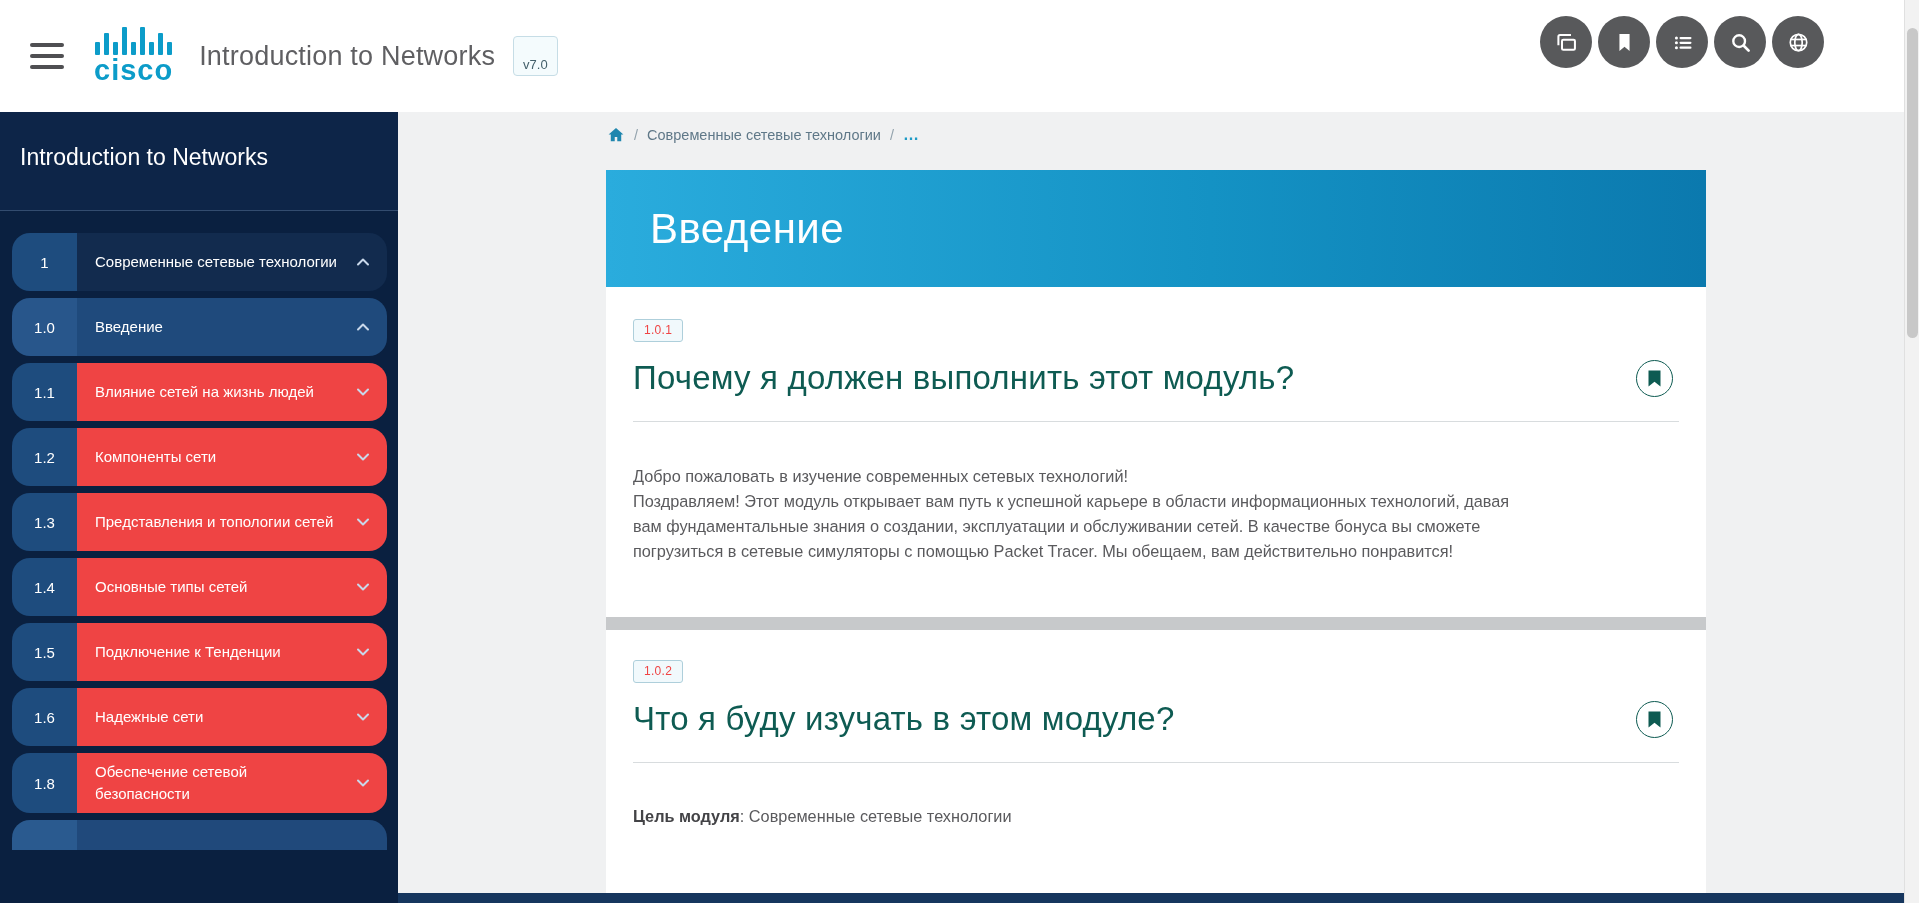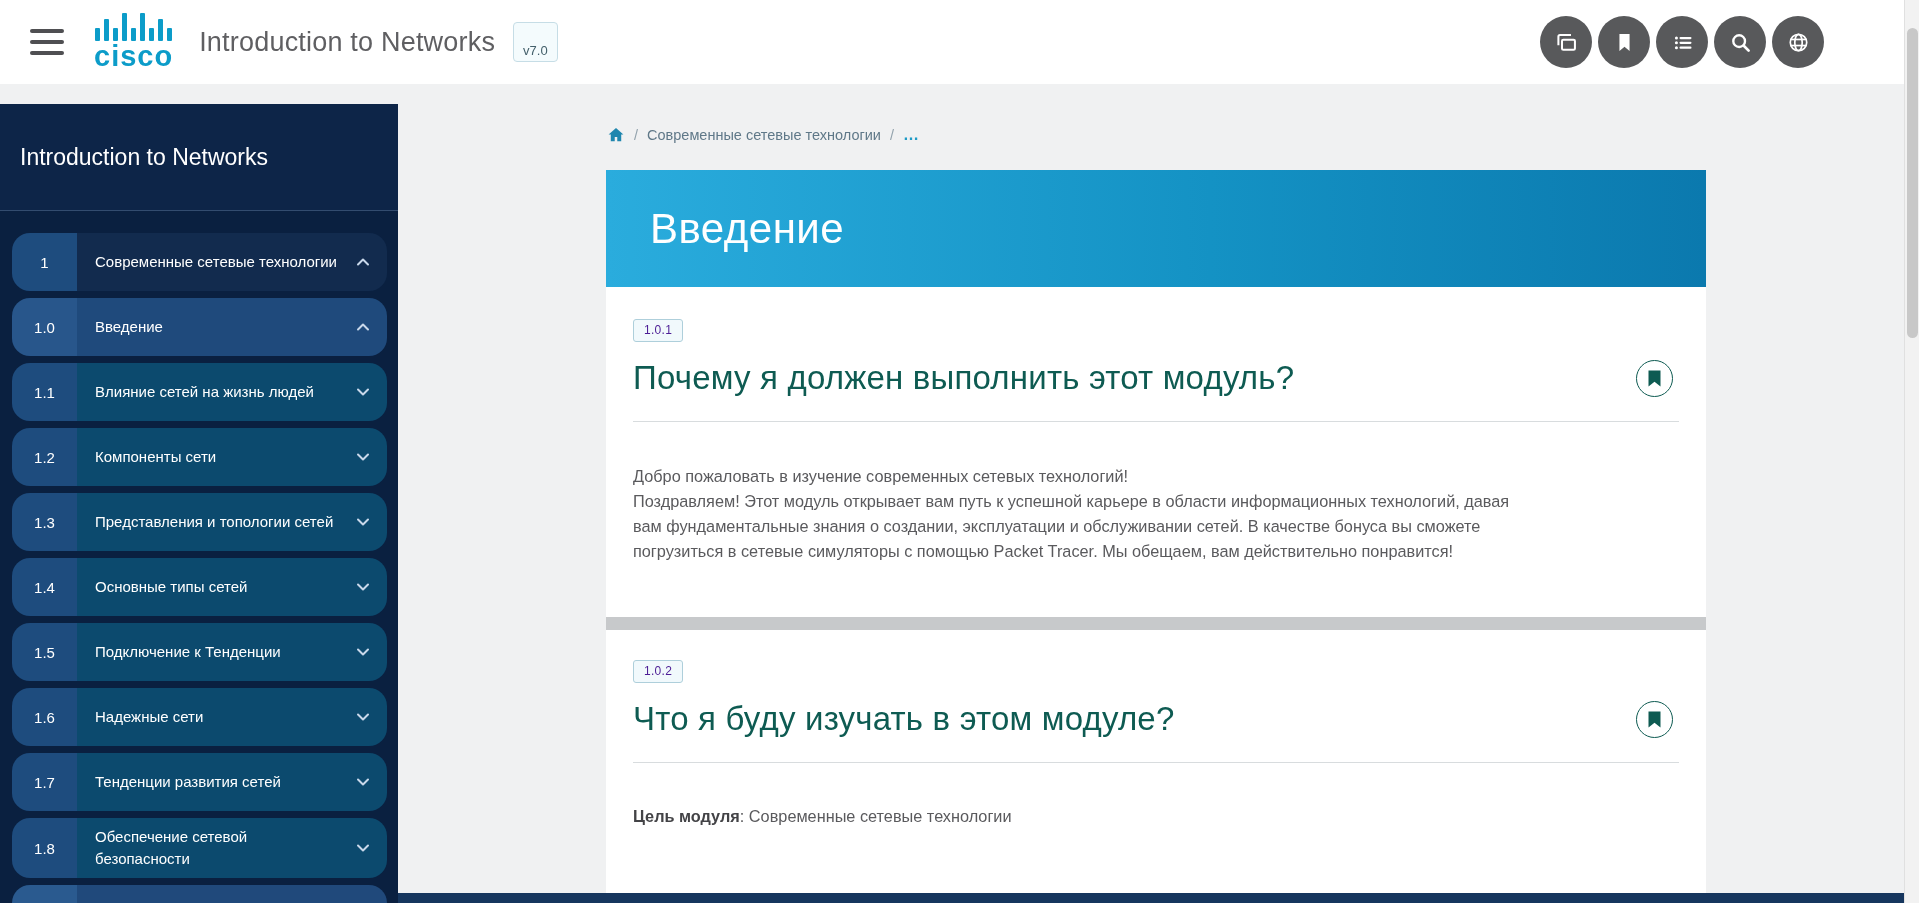--- a/index.html
+++ b/index.html
@@ -7,21 +7,21 @@
   body {
     font-family:"Liberation Sans", sans-serif;
     background:#f0f1f2;
     position:relative;
     overflow:hidden;
     color:#5a5a5d;
   }
 
   
   .app-header {
-    position:absolute; top:0; left:0; width:1904px; height:84px;
+    position:absolute; top:0; left:0; width:1904px; height:112px;
     background:#ffffff; display:flex; align-items:center; z-index:3;
   }
   .hamburger { margin-left:30px; width:34px; display:flex; flex-direction:column; gap:7px; cursor:pointer; }
   .hamburger span { display:block; height:4px; border-radius:2px; background:#4f4f52; }
   .cisco-logo { margin-left:30px; display:flex; flex-direction:column; align-items:center; }
   .logo-bars { display:flex; align-items:flex-end; gap:4px; height:28px; }
   .logo-bars i { display:block; width:5px; background:#0c9cc9; border-radius:1px; }
   .logo-text { font-size:29px; font-weight:bold; color:#0c9cc9; letter-spacing:1px; line-height:1; margin-top:1px; }
   .app-title { margin-left:26px; font-size:27px; color:#5f5f62; font-weight:400; letter-spacing:.2px; }
   .version-badge {
@@ -45,21 +45,21 @@
     padding-left:20px; border-bottom:1px solid rgba(122,150,185,.35);
   }
   .sidebar-header h2 { color:#ffffff; font-size:23px; font-weight:400; }
   .side-nav { margin:22px 11px 0 12px; display:flex; flex-direction:column; gap:7px; }
   .nav-row { display:flex; border-radius:18px; min-height:58px; cursor:pointer; }
   .nav-row .num {
     width:65px; flex-shrink:0; background:#1e4c7e; color:#fff; font-size:15px;
     display:flex; align-items:center; justify-content:center; border-radius:18px 0 0 18px;
   }
   .nav-row .lbl {
-    flex:1; background:#0c4a6e; color:#fff; font-size:15px; line-height:22px;
+    flex:1; background:#ef4444; color:#fff; font-size:15px; line-height:22px;
     display:flex; align-items:center; padding:8px 46px 8px 18px;
     border-radius:0 18px 18px 0; position:relative;
   }
   .nav-row.parent .lbl { background:#122b4e; }
   .nav-row.active .num { background:#28568b; }
   .nav-row.active .lbl { background:#1f4a7c; }
   .chev { position:absolute; right:13px; top:50%; margin-top:-11px; width:22px; height:22px; }
   .chev.down { transform:rotate(180deg); }
   .peek-row { margin:7px 11px 0 12px; display:flex; border-radius:18px 18px 0 0; height:30px; }
   .peek-row .num { width:65px; background:#2a5a8f; border-radius:18px 0 0 0; }
@@ -80,21 +80,21 @@
     position:absolute; left:606px; top:170px; width:1100px; height:723px;
     background:#ffffff; z-index:1; overflow:hidden;
   }
   .banner {
     height:117px; background:linear-gradient(90deg,#2aacdd 0%, #1492c4 55%, #0b79ae 100%);
     display:flex; align-items:center; padding-left:44px;
   }
   .banner h1 { color:#ffffff; font-size:42px; font-weight:400; letter-spacing:.5px; }
   .card-body { padding:0 27px; }
   .sec-badge {
-    display:inline-block; font-size:12px; color:#4c1d95; border:1px solid #aecfdb;
+    display:inline-block; font-size:12px; color:#ef4444; border:1px solid #aecfdb;
     background:#f1f9fc; border-radius:3px; padding:3px 10px 4px; letter-spacing:.3px;
   }
   .sec1 .sec-badge { margin-top:32px; }
   .sec2 .sec-badge { margin-top:30px; }
   .title-row { margin-top:17px; display:flex; align-items:center; justify-content:space-between; }
   .sec-title { font-size:33px; font-weight:400; color:#0e5b52; letter-spacing:.2px; }
   .bookmark-btn {
     width:37px; height:37px; border-radius:50%; border:1.6px solid #0e5b52;
     background:#fff; display:flex; align-items:center; justify-content:center;
     cursor:pointer; flex-shrink:0; margin-right:6px;
@@ -244,29 +244,20 @@
       <span class="lbl-text">Подключение к Тенденции</span>
       <svg class="chev down" viewBox="0 0 22 22" fill="none" stroke="#c9d8ea" stroke-width="2" stroke-linecap="round" stroke-linejoin="round">
         <polyline points="6,13.5 11,8.5 16,13.5"></polyline>
       </svg>
     </div>
   </div>
       <div class="nav-row">
     <div class="num">1.6</div>
     <div class="lbl">
       <span class="lbl-text">Надежные сети</span>
-      <svg class="chev down" viewBox="0 0 22 22" fill="none" stroke="#c9d8ea" stroke-width="2" stroke-linecap="round" stroke-linejoin="round">
-        <polyline points="6,13.5 11,8.5 16,13.5"></polyline>
-      </svg>
-    </div>
-  </div>
-      <div class="nav-row">
-    <div class="num">1.7</div>
-    <div class="lbl">
-      <span class="lbl-text">Тенденции развития сетей</span>
       <svg class="chev down" viewBox="0 0 22 22" fill="none" stroke="#c9d8ea" stroke-width="2" stroke-linecap="round" stroke-linejoin="round">
         <polyline points="6,13.5 11,8.5 16,13.5"></polyline>
       </svg>
     </div>
   </div>
       <div class="nav-row">
     <div class="num">1.8</div>
     <div class="lbl">
       <span class="lbl-text">Обеспечение сетевой безопасности</span>
       <svg class="chev down" viewBox="0 0 22 22" fill="none" stroke="#c9d8ea" stroke-width="2" stroke-linecap="round" stroke-linejoin="round">

